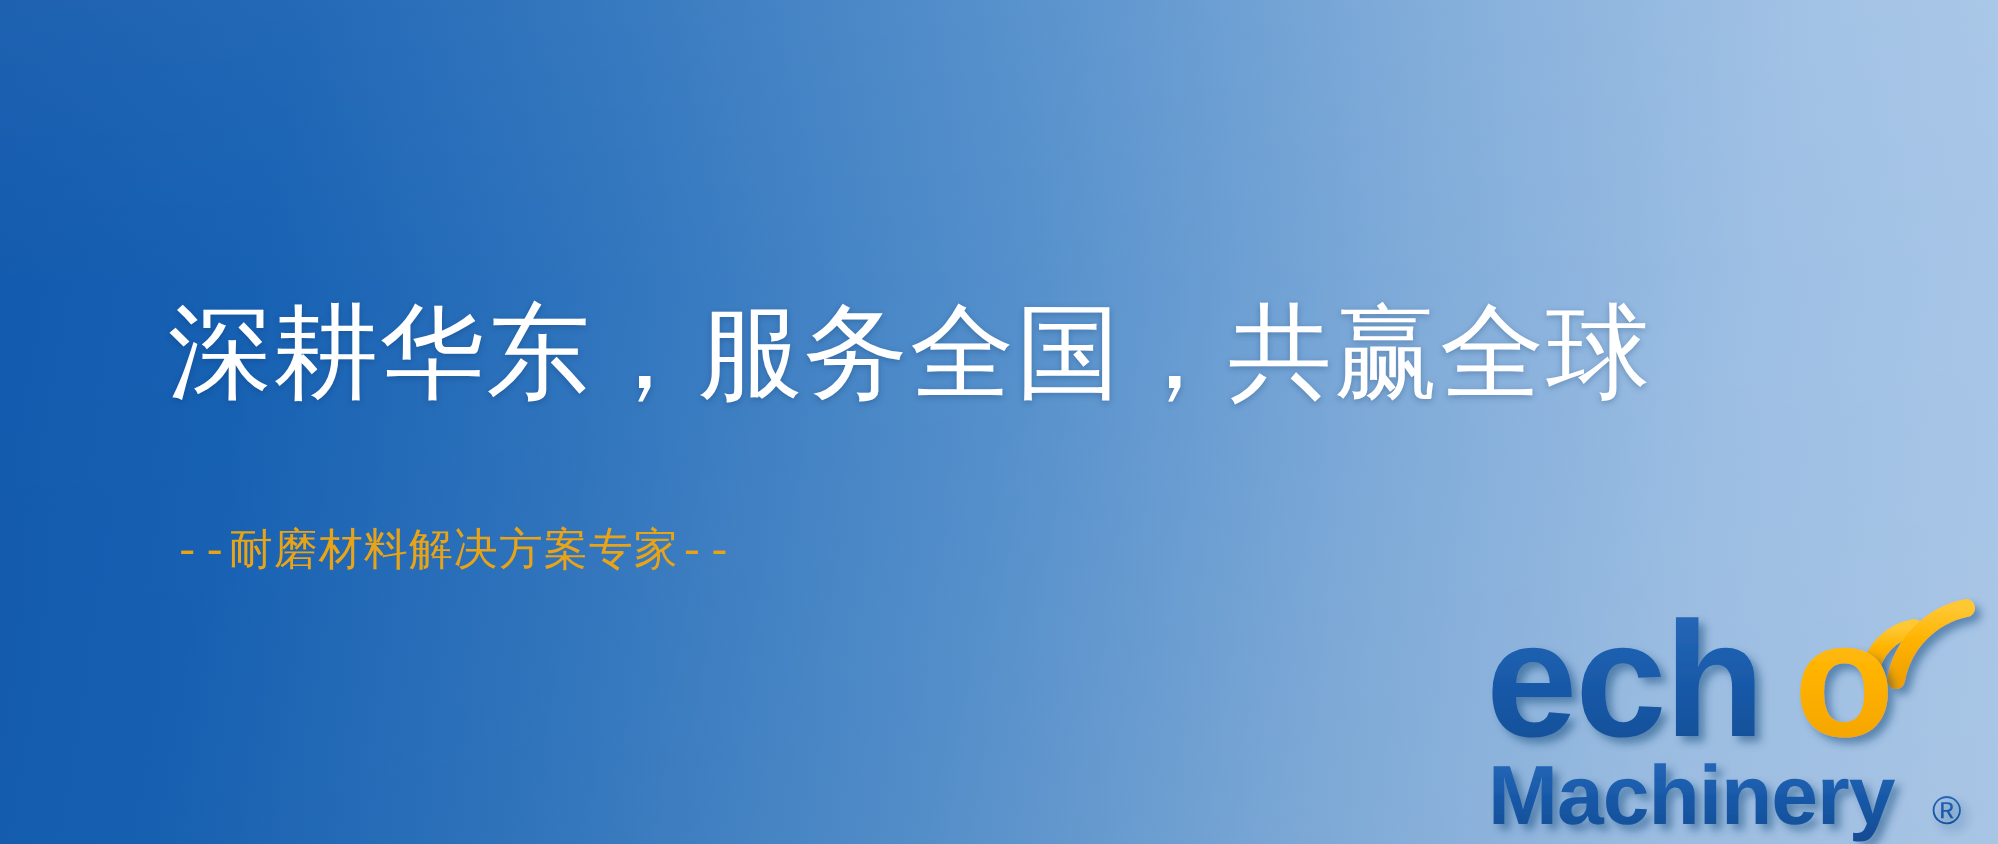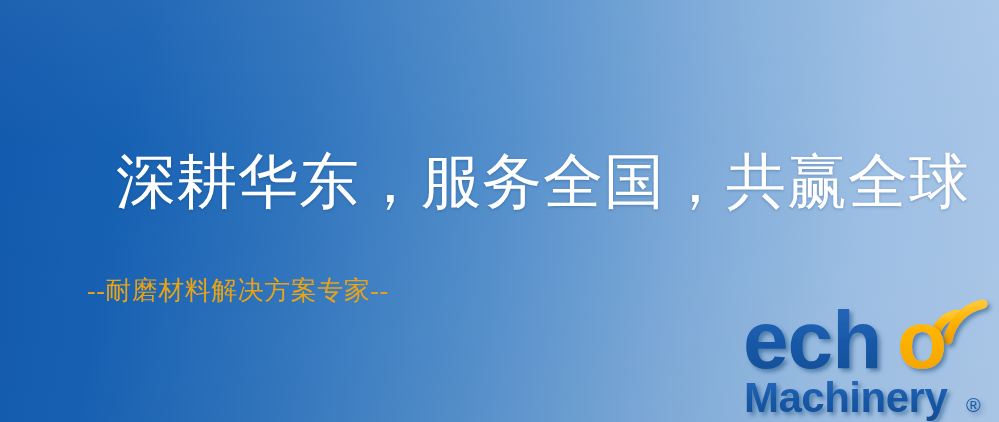--- a/index.html
+++ b/index.html
@@ -38,43 +38,41 @@
       rgba(0,0,0,0.015) 100%);
     pointer-events: none;
   }
 
   
   .headline {
     position: absolute;
     left: 84px;
     top: 152px;
     font-family: "Liberation Serif", "DejaVu Serif", serif;
-    font-size: 60px;
+    font-size: 52px;
     line-height: 1;
     color: #ffffff;
     letter-spacing: 1px;
     white-space: nowrap;
     text-shadow: 0 1px 3px rgba(10,50,95,0.30);
     z-index: 3;
-    margin-left: 32px;
   }
 
   
   .subtitle {
     position: absolute;
     left: 87px;
     top: 266px;
-    font-family: Liberation Serif, serif;
-    font-size: 26px;
+    font-family: Liberation Mono, monospace;
+    font-size: 22px;
     line-height: 1;
     color: #e8a317;
     letter-spacing: 0.5px;
     white-space: nowrap;
     z-index: 3;
-    margin-top: 12px;
   }
 
   
   #logo {
     position: absolute;
     left: 742px;
     top: 292px;
     width: 257px;
     height: 130px;
     z-index: 4;

